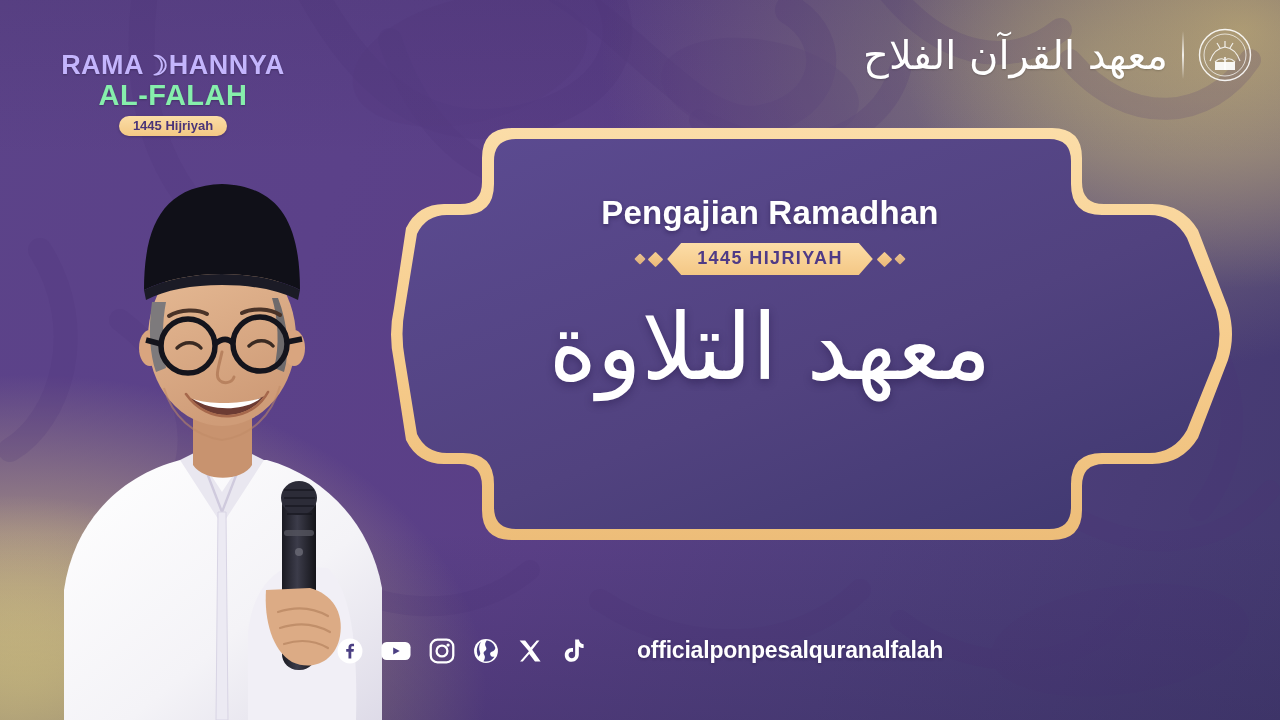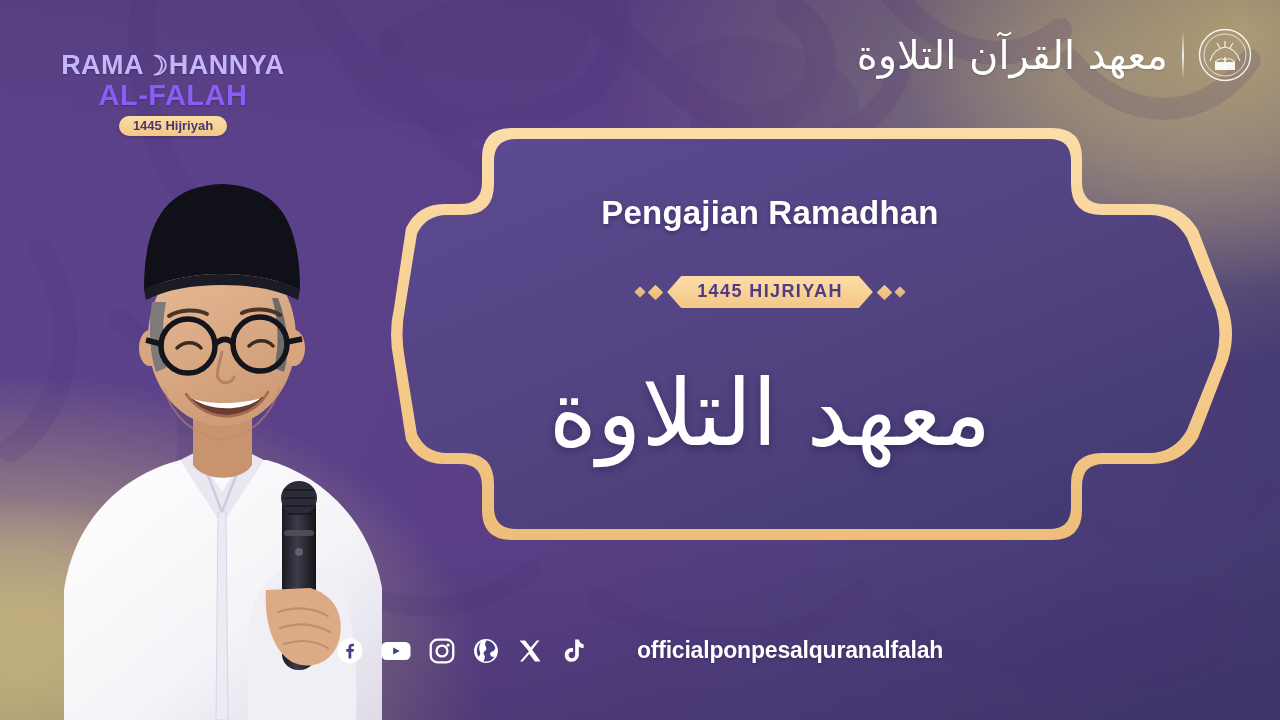--- a/index.html
+++ b/index.html
@@ -37,21 +37,21 @@
   
   .logo-left{
     position:absolute; left:48px; top:52px; width:250px;
     text-align:center; line-height:1;
   }
   .logo-left .l1{
     color:#c4b5fd; font-size:27px; font-weight:700; letter-spacing:.5px;
     white-space:nowrap; text-shadow:0 1px 2px rgba(0,0,0,.25);
   }
   .logo-left .l2{
-    color:#8b5cf6; font-size:29px; font-weight:700; letter-spacing:.5px;
+    color:#86efac; font-size:29px; font-weight:700; letter-spacing:.5px;
     margin-top:2px; white-space:nowrap; text-shadow:0 1px 2px rgba(0,0,0,.25);
   }
   .logo-left .pill{
     display:inline-block; margin-top:6px;
     background:linear-gradient(180deg,#fbdda6,#f3c884);
     color:#4a3579; font-size:13px; font-weight:700;
     padding:3px 14px 4px; border-radius:11px;
     box-shadow:0 1px 3px rgba(0,0,0,.2);
     white-space:nowrap;
   }
@@ -77,21 +77,21 @@
   .frame-wrap{
     position:absolute; left:392px; top:112px;
     width:840px; height:444px;
   }
   .frame-wrap svg{ width:100%; height:100%; display:block; overflow:visible; }
 
   
   .frame-content{
     position:absolute; left:470px; top:132px;
     width:600px; height:400px;
-    display:flex; flex-direction:column; align-items:center;gap:33px;
+    display:flex; flex-direction:column; align-items:center;
   }
   .ev-title{
     margin-top:62px;
     color:#ffffff; font-size:33px; font-weight:700;
     letter-spacing:.2px; white-space:nowrap;
     text-shadow:0 2px 4px rgba(30,18,62,.45);
   }
   .ribbon-row{
     display:flex; align-items:center; justify-content:center;
     gap:6px; margin-top:11px;
@@ -170,21 +170,21 @@
 
   <div class="logo-left">
     <div class="l1">
       <span>RAMA</span><span class="moon-glyph">☽</span><span>HANNYA</span>
     </div>
     <div class="l2">AL-FALAH</div>
     <div class="pill">1445 Hijriyah</div>
   </div>
 
   <div class="logo-right">
-    <div class="ar">معهد القرآن التلاوة</div>
+    <div class="ar">معهد القرآن الفلاح</div>
     <div class="divider"></div>
     <div class="seal">
       <svg viewBox="0 0 54 54">
         <circle cx="27" cy="27" r="25.5" fill="none" stroke="#fff" stroke-opacity=".9" stroke-width="1.4"></circle>
         <circle cx="27" cy="27" r="21" fill="none" stroke="#fff" stroke-opacity=".7" stroke-width="1"></circle>
         <g stroke="#fff" stroke-opacity=".85" stroke-width="1.2" fill="none">
           <path d="M12 33 C 15 24, 20 20, 27 19 C 34 20, 39 24, 42 33"></path>
           <path d="M27 19 L27 13 M22 20 L19 15 M32 20 L35 15"></path>
         </g>
         <g fill="#fff" fill-opacity=".92">

